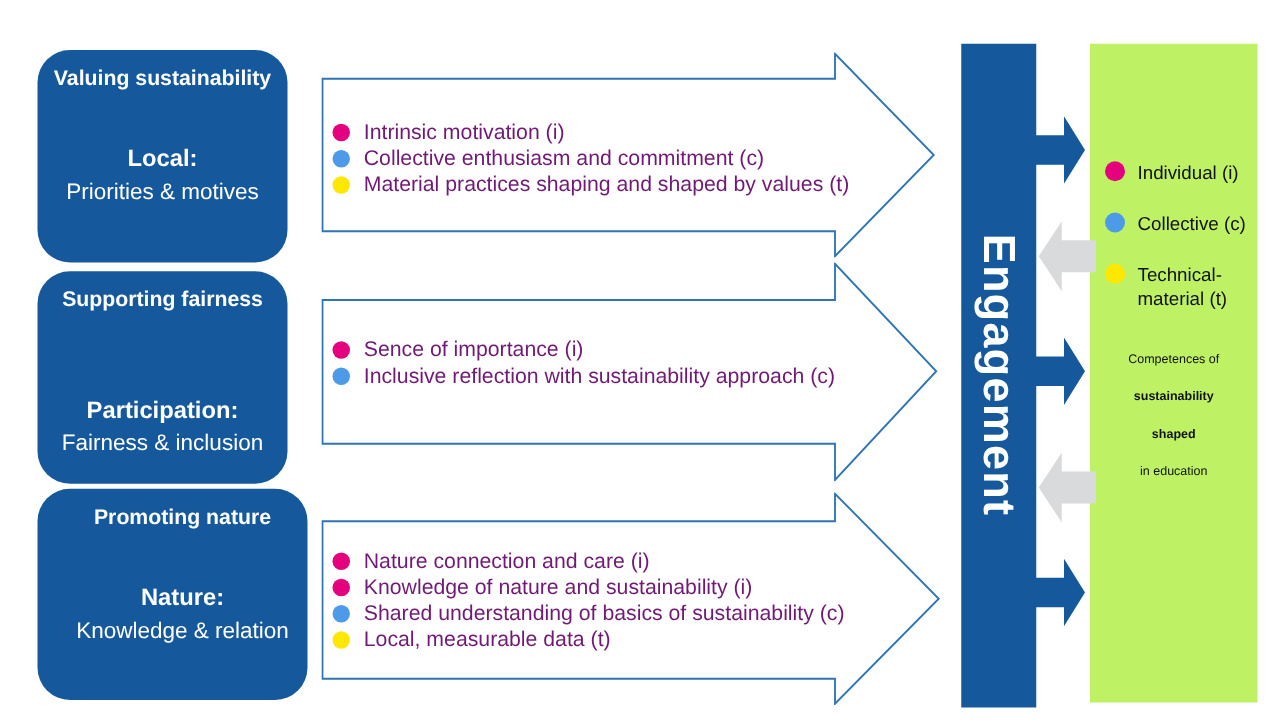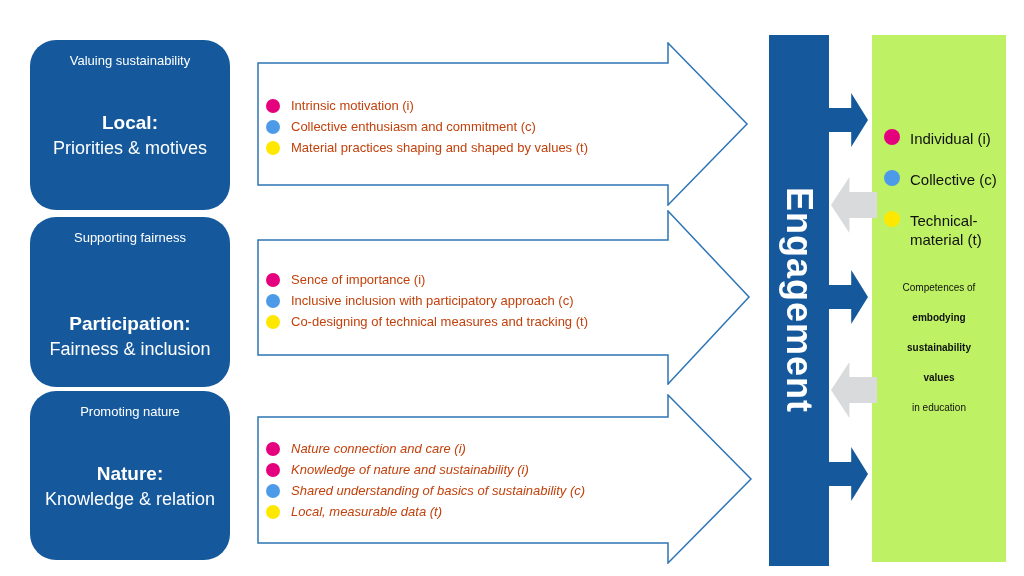--- a/index.html
+++ b/index.html
@@ -7,36 +7,36 @@
     position:relative; width:1024px; height:576px; overflow:hidden;
     font-family:"Liberation Sans", sans-serif; background:#fff;
   }
 
   
   .pillar {
     position:absolute; left:30px; width:200px; background:#15599C;
     border-radius:26px; color:#fff; text-align:center;
     display:flex; flex-direction:column; align-items:center;
   }
-  .pillar-tagline { margin-top:13px; font-size:13px; font-weight:400; }
+  .pillar-tagline { margin-top:13px; font-size:17px; font-weight:700; }
   .pillar-titles { margin-top:42px; }
   .pillar-title { font-size:19px; font-weight:bold; line-height:26px; }
   .pillar-subtitle { font-size:18px; font-weight:400; line-height:24px; }
 
   
   .big-arrow-svg { position:absolute; }
   .big-arrow-svg polygon { fill:#ffffff; stroke:#2E75B5; stroke-width:1.5; }
 
   
   .bullets { position:absolute; }
   .bullet-item { display:flex; align-items:center; height:21px; }
   .dot {
     width:14px; height:14px; border-radius:50%; margin-right:11px; flex:0 0 14px;
   }
-  .bullet-text { font-size:13px; color:#c2410c; font-weight:500; white-space:nowrap; }
+  .bullet-text { font-size:17px; color:#701a75; font-weight:500; white-space:nowrap; }
 
   
   .engagement-bar {
     position:absolute; left:769px; top:35px; width:60px; height:531px;
     background:#15599C; display:flex; align-items:center; justify-content:center;
   }
   .engagement-label {
     writing-mode:vertical-rl; color:#fff; font-weight:bold; font-size:36px;
     letter-spacing:1px; white-space:nowrap;
   }
@@ -80,21 +80,21 @@
   </div>
 
   <div class="pillar" style="top:217px;height:170px;gap:24px;">
     <div class="pillar-tagline">Supporting fairness</div>
     <div class="pillar-titles">
       <div class="pillar-title">Participation:</div>
       <div class="pillar-subtitle">Fairness &amp; inclusion</div>
     </div>
   </div>
 
-  <div class="pillar" style="top:391px;height:169px;">
+  <div class="pillar" style="top:391px;height:169px;padding-left:16px;">
     <div class="pillar-tagline">Promoting nature</div>
     <div class="pillar-titles">
       <div class="pillar-title">Nature:</div>
       <div class="pillar-subtitle">Knowledge &amp; relation</div>
     </div>
   </div>
 
   <svg class="big-arrow-svg" style="left:257px;top:42px;" width="496" height="164" viewBox="0 0 496 164">
     <polygon points="1,21 411,21 411,1 490,82 411,163 411,143 1,143"></polygon>
   </svg>
@@ -120,29 +120,25 @@
     </div>
   </div>
 
   <div class="bullets" style="left:266px;top:269px;">
     <div class="bullet-item">
       <span class="dot" style="background-color: rgb(229, 0, 125);"></span>
       <span class="bullet-text">Sence of importance (i)</span>
     </div>
     <div class="bullet-item">
       <span class="dot" style="background-color: rgb(77, 155, 232);"></span>
-      <span class="bullet-text">Inclusive inclusion with participatory approach (c)</span>
-    </div>
-    <div class="bullet-item">
-      <span class="dot" style="background-color: rgb(255, 232, 0);"></span>
-      <span class="bullet-text">Co-designing of technical measures and tracking (t)</span>
+      <span class="bullet-text">Inclusive reflection with sustainability approach (c)</span>
     </div>
   </div>
 
-  <div class="bullets" style="left:266px;top:438px;font-style:italic;">
+  <div class="bullets" style="left:266px;top:438px;">
     <div class="bullet-item">
       <span class="dot" style="background-color: rgb(229, 0, 125);"></span>
       <span class="bullet-text">Nature connection and care (i)</span>
     </div>
     <div class="bullet-item">
       <span class="dot" style="background-color: rgb(229, 0, 125);"></span>
       <span class="bullet-text">Knowledge of nature and sustainability (i)</span>
     </div>
     <div class="bullet-item">
       <span class="dot" style="background-color: rgb(77, 155, 232);"></span>
@@ -183,20 +179,19 @@
       <div class="legend-item">
         <span class="legend-dot" style="background-color: rgb(255, 232, 0);"></span>
         <span class="legend-label">
           <span>Technical-</span><br>
           <span>material (t)</span>
         </span>
       </div>
     </div>
     <div class="caption">
       <div>Competences of</div>
-      <div class="bold">embodying</div>
       <div class="bold">sustainability</div>
-      <div class="bold">values</div>
+      <div class="bold">shaped</div>
       <div>in education</div>
     </div>
   </div>
 
 </div>
 
 </body></html>

